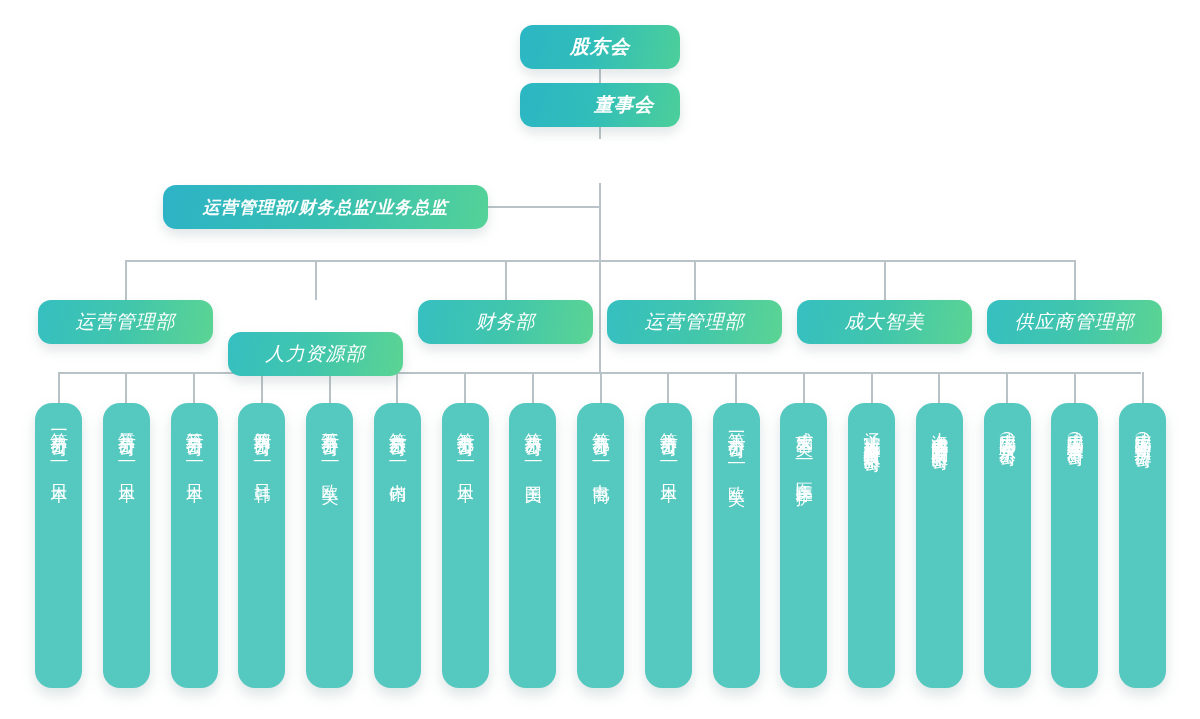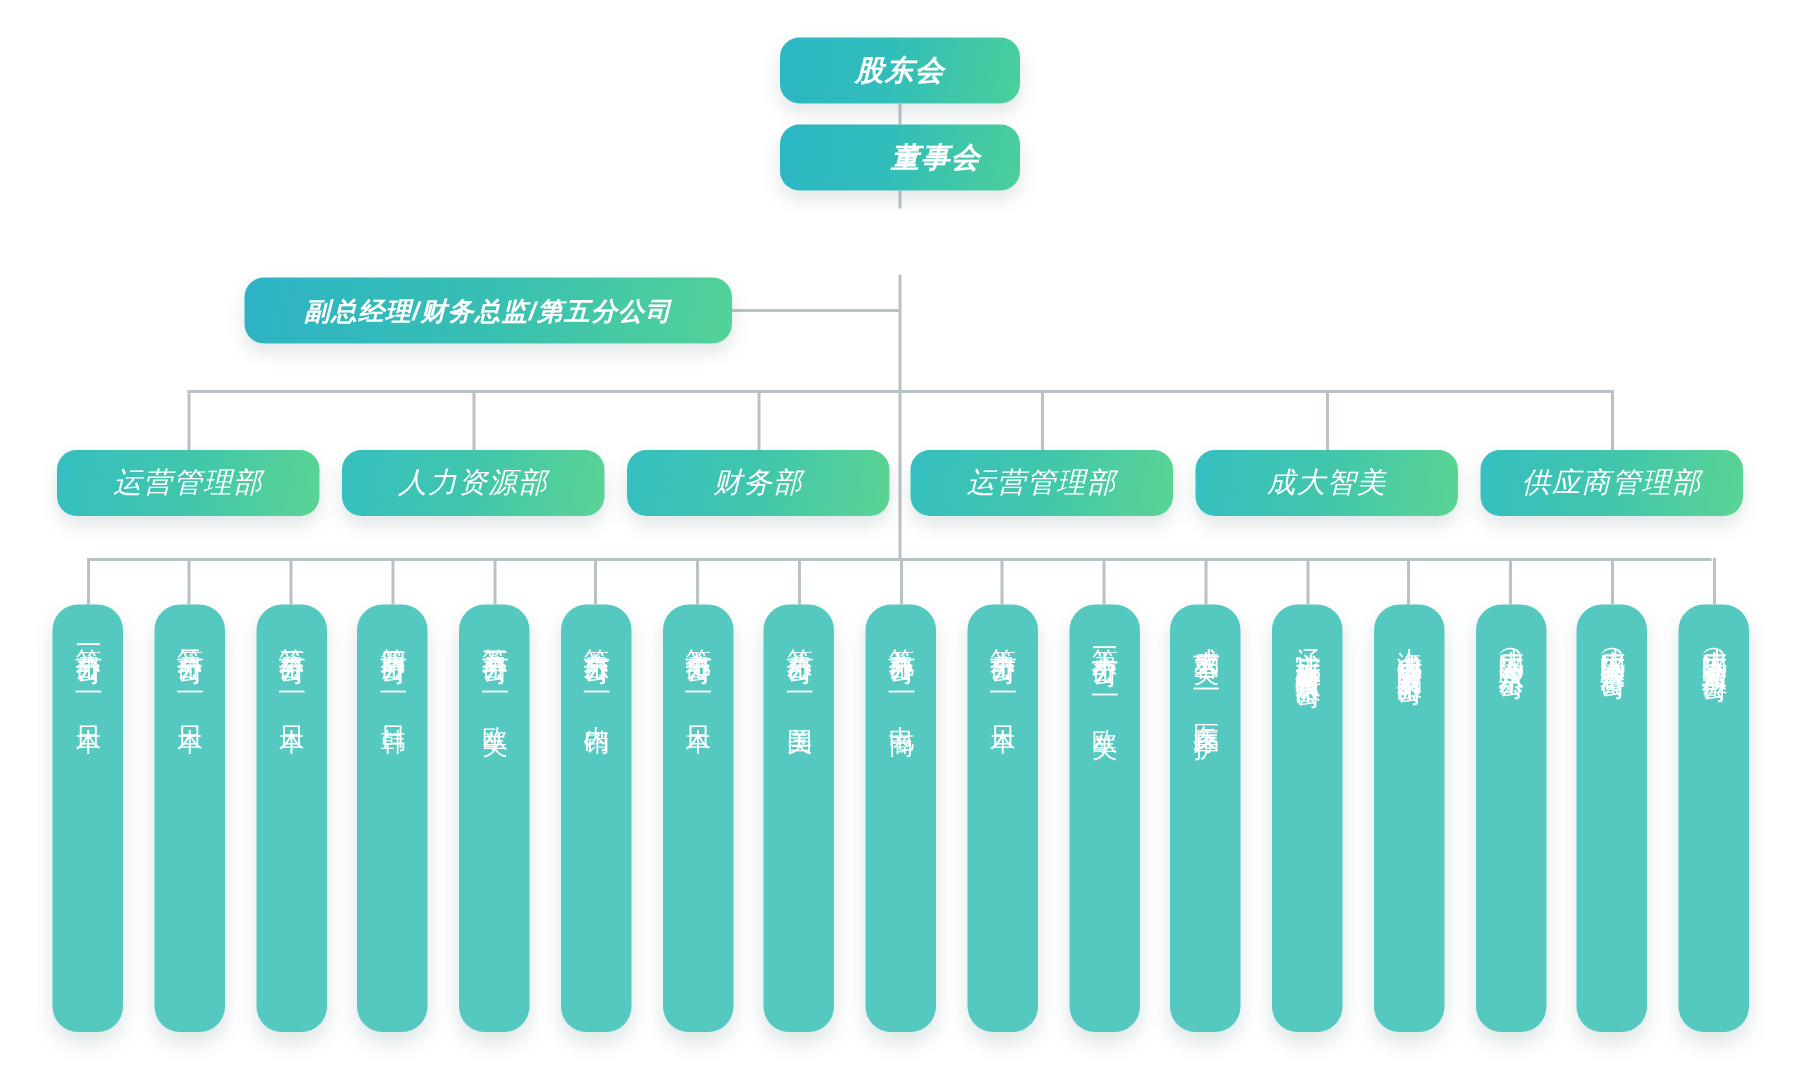--- a/index.html
+++ b/index.html
@@ -134,28 +134,28 @@
     </div>
 
   <div class="box exec" id="exec-0">
     <span>股东会</span>
   </div>
   <div class="box exec" id="exec-1">
     <span>董事会</span>
   </div>
 
   <div class="box vp">
-    <span>副总经理/财务总监/第五分公司</span>
+    <span>运营管理部/财务总监/业务总监</span>
   </div>
 
   <div id="departments">
       <div class="box dept" style="left: 38px;">
         <span>运营管理部</span>
       </div>
-      <div class="box dept" style="left: 228px;">
+      <div class="box dept" style="left: 228px; margin-top: 32px;">
         <span>人力资源部</span>
       </div>
       <div class="box dept" style="left: 418px;">
         <span>财务部</span>
       </div>
       <div class="box dept" style="left: 607px; text-align: center;">
         <span>运营管理部</span>
       </div>
       <div class="box dept" style="left: 797px;">
         <span>成大智美</span>

